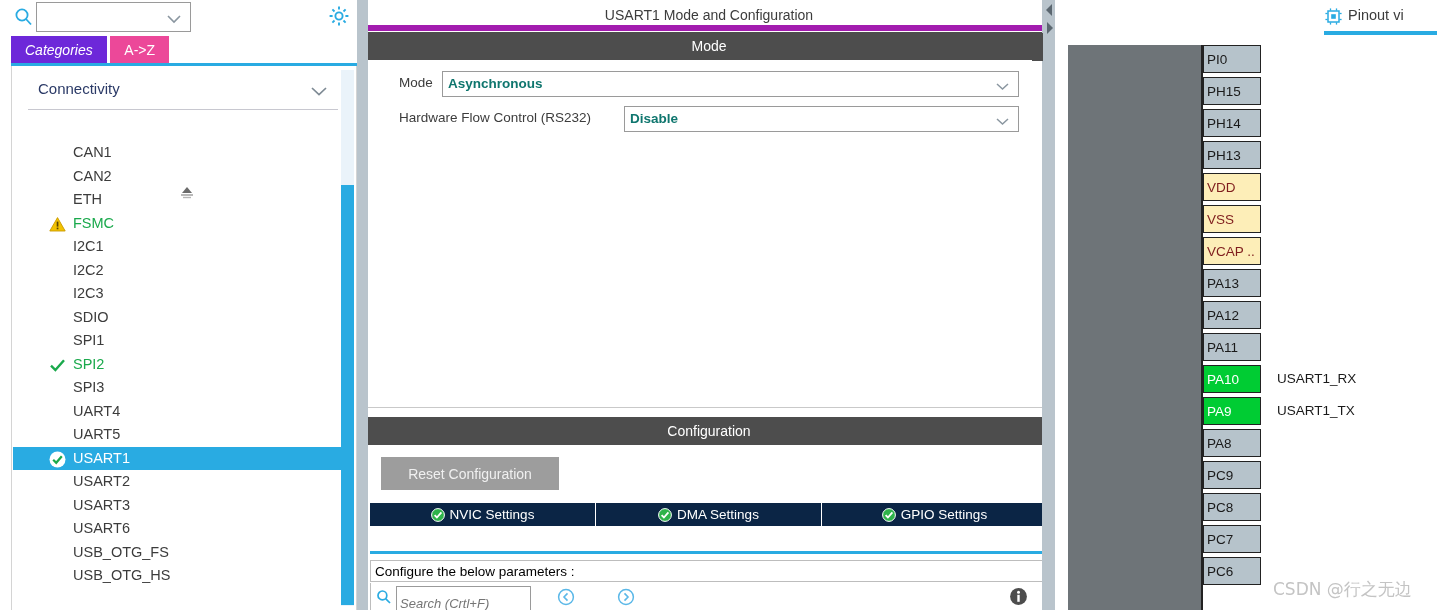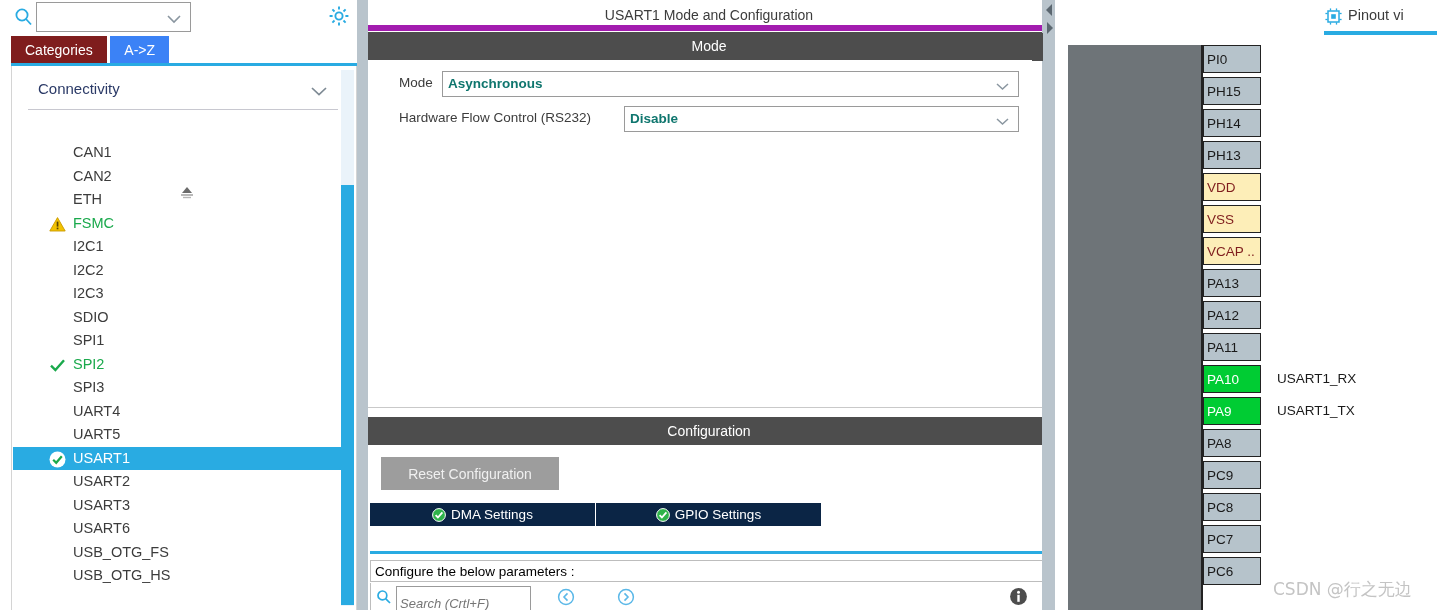--- a/index.html
+++ b/index.html
@@ -50,22 +50,22 @@
   
   #side-tabs {
     position: absolute; left: 11px; top: 36px;
     height: 28px;
   }
   .side-tab {
     display: inline-block; height: 28px; line-height: 28px;
     padding: 0 14px; color: #ffffff; font-size: 14px;
     cursor: pointer; vertical-align: top;
   }
-  .side-tab.active { background: #7f1d1d; }
-  .side-tab.inactive { background: #3b82f6; }
+  .side-tab.active { background: #6d28d9; font-style: italic; }
+  .side-tab.inactive { background: #ec4899; }
 
   #tab-underline {
     position: absolute; left: 11px; top: 63px;
     width: 346px; height: 3px; background: #29abe2;
   }
 
   
   #side-panel {
     position: absolute; left: 11px; top: 66px;
     width: 346px; height: 544px;
@@ -429,20 +429,24 @@
       </div>
     </div>
 
     <div id="conf-bar">Configuration</div>
     <button id="reset-btn">Reset Configuration</button>
 
     <div id="tabs-row1">
         <div class="cfg-tab" style="width: 226px;"><span class="badge"><svg width="14" height="14" viewBox="0 0 14 14">
               <circle cx="7" cy="7" r="6.4" fill="#2eb34a" stroke="#ffffff" stroke-width="1"></circle>
               <polyline points="3.6,7.2 5.9,9.5 10.4,4.4" fill="none" stroke="#ffffff" stroke-width="1.8"></polyline>
+            </svg></span><span>NVIC Settings</span></div>
+        <div class="cfg-tab" style="width: 226px;"><span class="badge"><svg width="14" height="14" viewBox="0 0 14 14">
+              <circle cx="7" cy="7" r="6.4" fill="#2eb34a" stroke="#ffffff" stroke-width="1"></circle>
+              <polyline points="3.6,7.2 5.9,9.5 10.4,4.4" fill="none" stroke="#ffffff" stroke-width="1.8"></polyline>
             </svg></span><span>DMA Settings</span></div>
         <div class="cfg-tab" style="width: 226px;"><span class="badge"><svg width="14" height="14" viewBox="0 0 14 14">
               <circle cx="7" cy="7" r="6.4" fill="#2eb34a" stroke="#ffffff" stroke-width="1"></circle>
               <polyline points="3.6,7.2 5.9,9.5 10.4,4.4" fill="none" stroke="#ffffff" stroke-width="1.8"></polyline>
             </svg></span><span>GPIO Settings</span></div>
       </div>
     <div id="tabs-underline"></div>
 
     <div id="configure-note">Configure the below parameters :</div>
 

